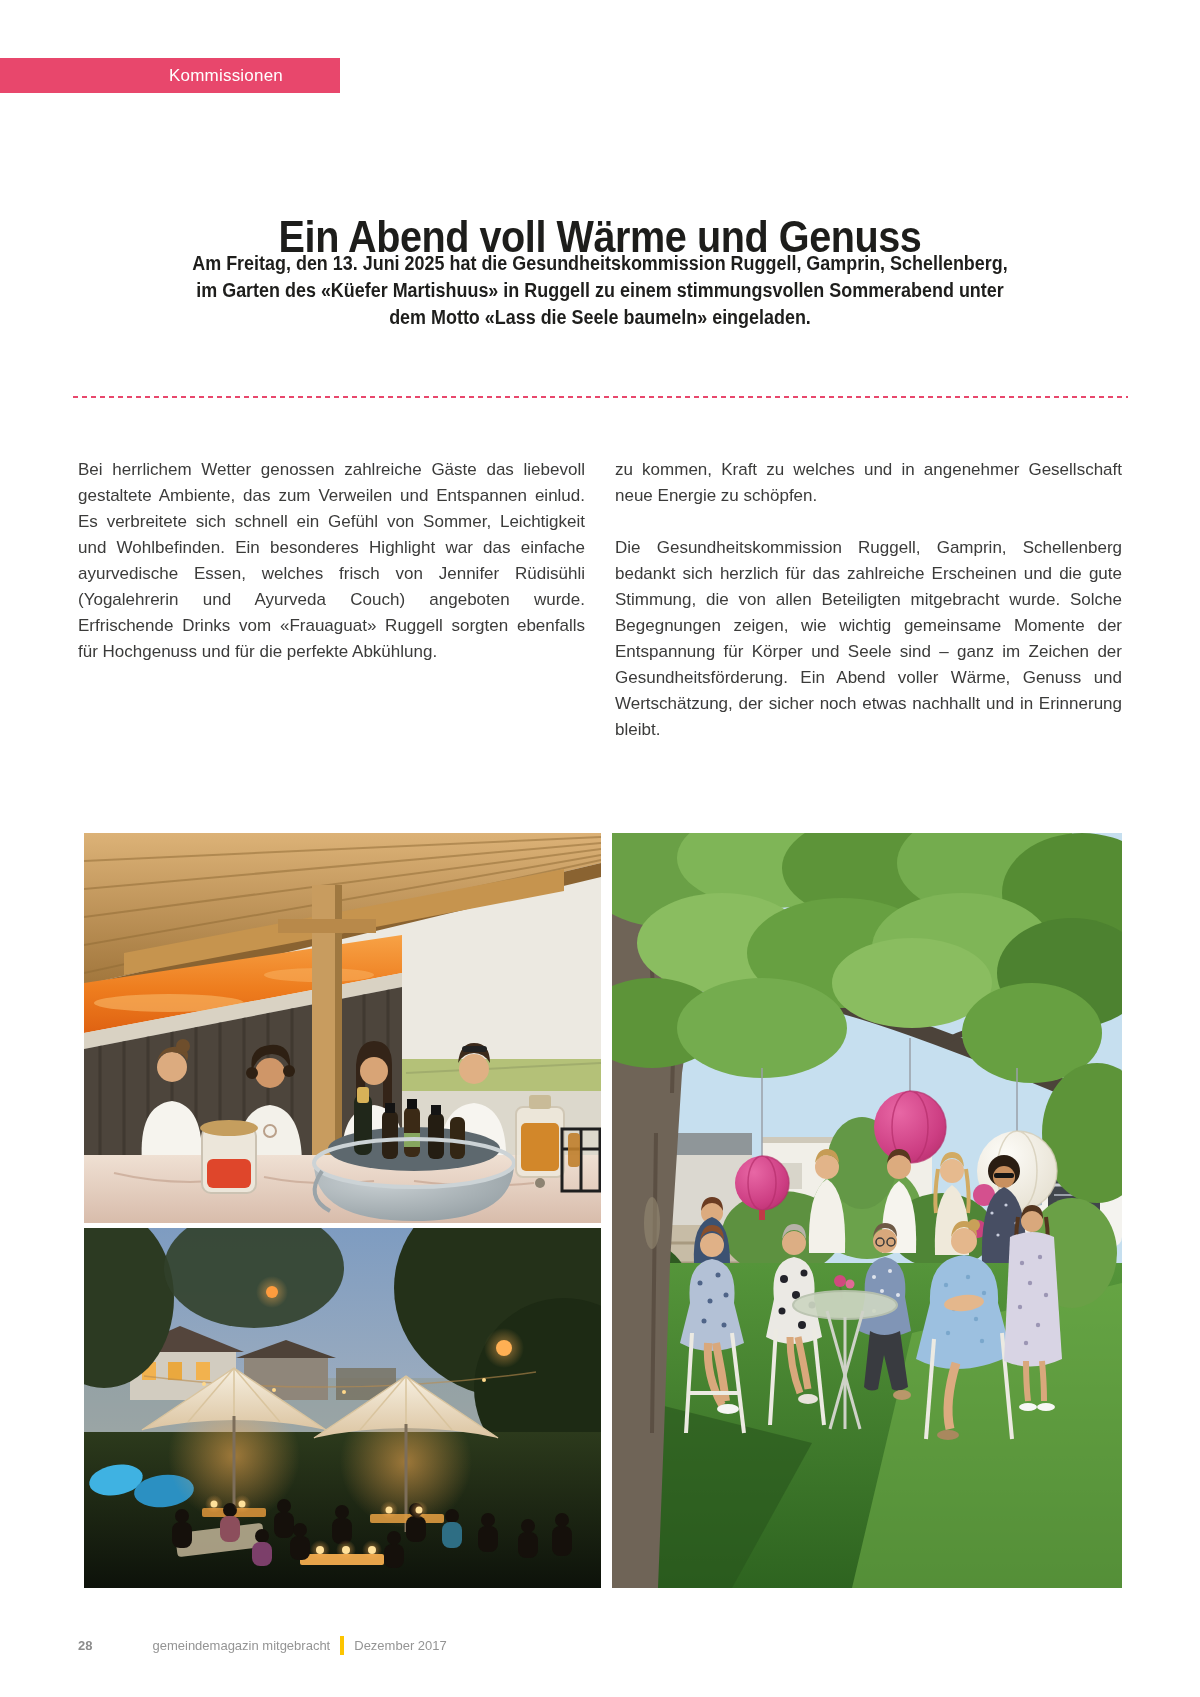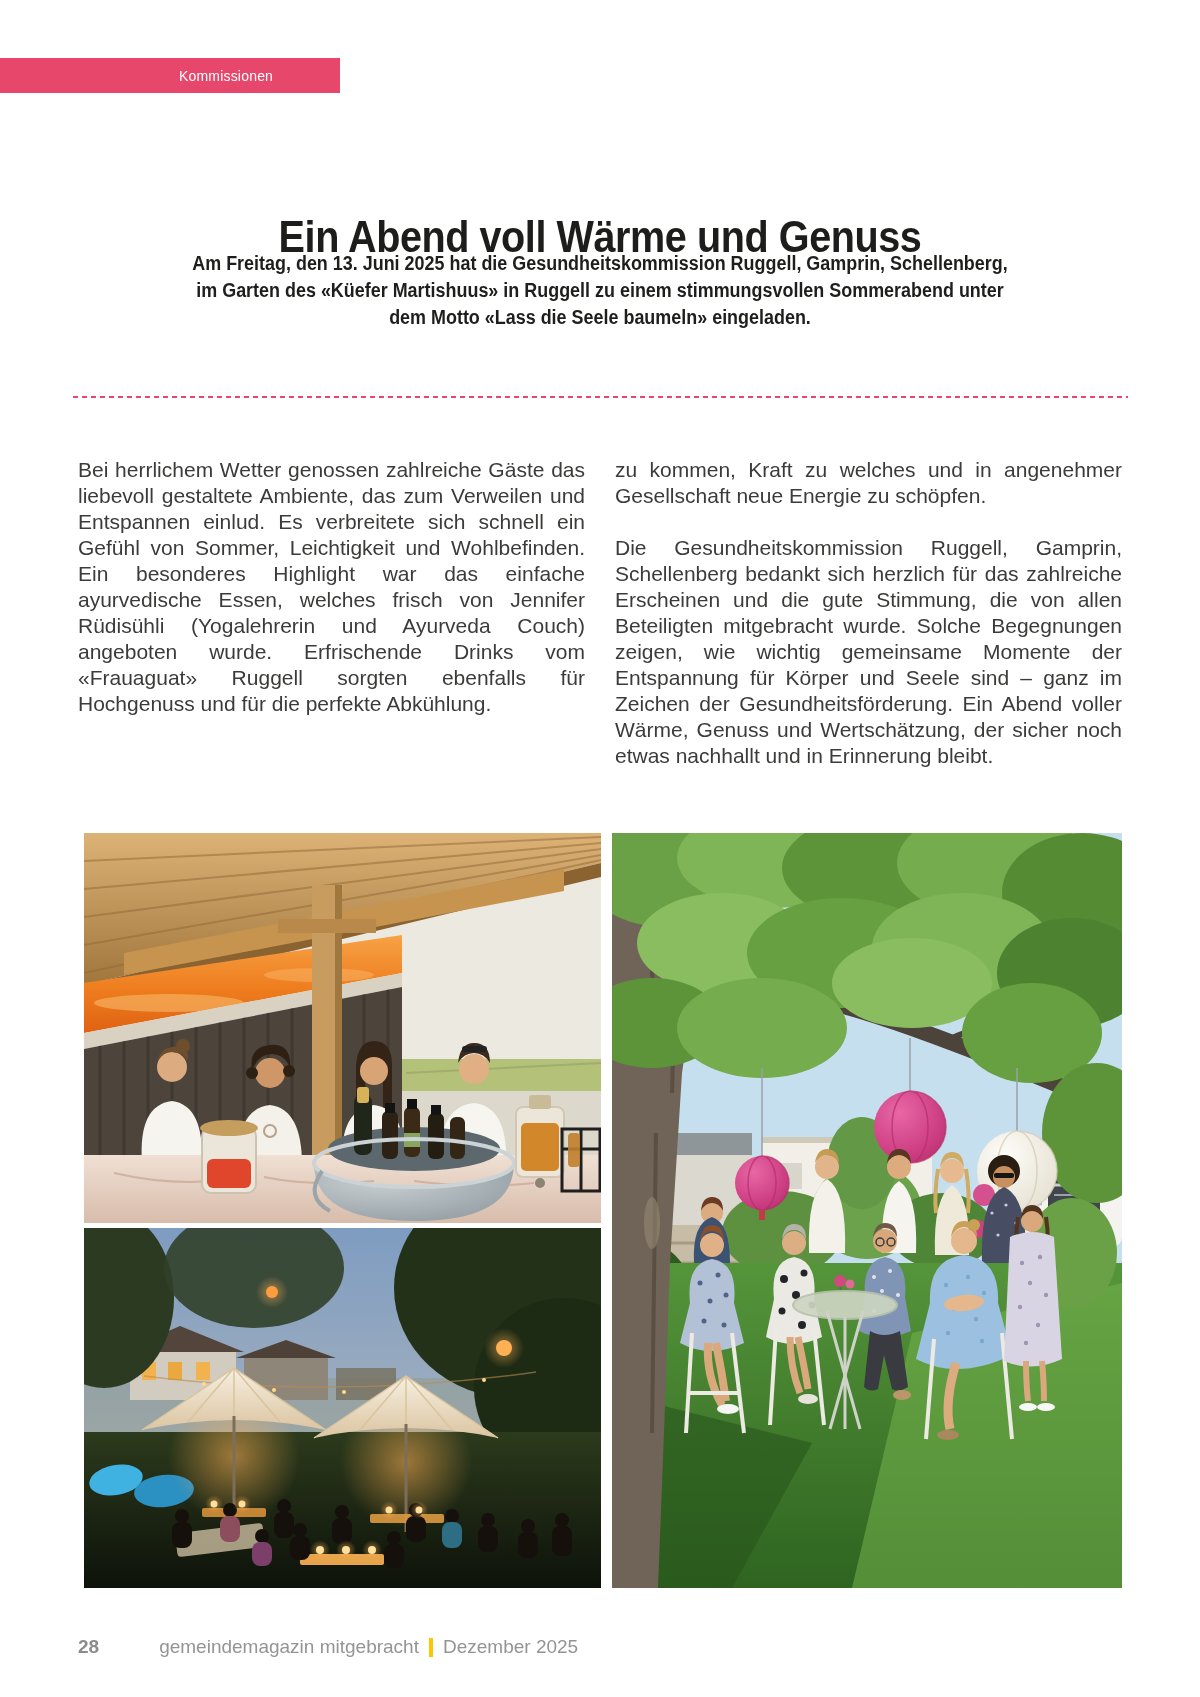--- a/index.html
+++ b/index.html
@@ -2,43 +2,43 @@
 <html lang="de"><head>
 <meta charset="utf-8">
 <style>
   html,body{margin:0;padding:0;background:#ffffff;}
   body{width:1200px;height:1697px;position:relative;overflow:hidden;
        font-family:"Liberation Sans",sans-serif;color:#3b3b3a;}
   .abs{position:absolute;}
   
   .tag{left:0;top:58px;width:340px;height:35px;display:flex;align-items:center;
        justify-content:center;padding-left:112px;box-sizing:border-box;
-       background:#e8476c;color:#fff;font-size:14px;letter-spacing:.2px;}
+       background:#e8476c;color:#fff;font-size:17px;letter-spacing:.2px;}
   
   .title{left:0;top:183px;width:1200px;text-align:center;font-size:45px;line-height:48px;
          font-weight:bold;color:#1d1d1b;transform:scaleX(.88);letter-spacing:-.5px;}
   .subtitle{left:50%;top:250px;width:906px;transform:translateX(-50%) scaleX(.92);
             text-align:center;font-size:19.5px;line-height:27px;font-weight:bold;color:#1e1e1c;}
   .divider{left:73px;top:396px;width:1055px;height:2px;
            background:repeating-linear-gradient(90deg,#e8476c 0 5px,transparent 5px 9px);}
   
   .col{top:457px;width:507px;}
   .col-left{left:78px;}
   .col-right{left:615px;}
-  .col p{margin:0 0 26px 0;font-size:21px;line-height:26px;text-align:justify;
+  .col p{margin:0 0 26px 0;font-size:17px;line-height:26px;text-align:justify;
          color:#3b3b3a;hyphens:auto;}
   
   .photo{overflow:hidden;background:#ddd;}
   .photo svg{display:block;width:100%;height:100%;}
   .photo-bar{left:84px;top:833px;width:517px;height:390px;}
   .photo-evening{left:84px;top:1228px;width:517px;height:360px;}
   .photo-garden{left:612px;top:833px;width:510px;height:755px;}
   
   .footer{left:78px;top:1636px;width:1050px;display:flex;align-items:center;
-          font-size:19px;color:#949494;}
+          font-size:13px;color:#949494;}
   .footer .pageno{font-weight:bold;color:#8c8c8c;margin-right:60px;}
   .footer .ybar{width:4px;height:19px;background:#fdc500;margin:0 10px;}
 </style>
 </head>
 <body>
 
 <div class="abs tag">Kommissionen</div>
 
 <h1 class="abs title">Ein Abend voll Wärme und Genuss</h1>
 
@@ -554,14 +554,14 @@
           <line x1="233" y1="484" x2="233" y2="596"></line>
         </g>
  </g>
 </svg>
 </div>
 
 <div class="abs footer">
   <span class="pageno">28</span>
   <span>gemeindemagazin mitgebracht</span>
   <span class="ybar"></span>
-  <span>Dezember 2025</span>
+  <span>Dezember 2017</span>
 </div>
 
 </body></html>

